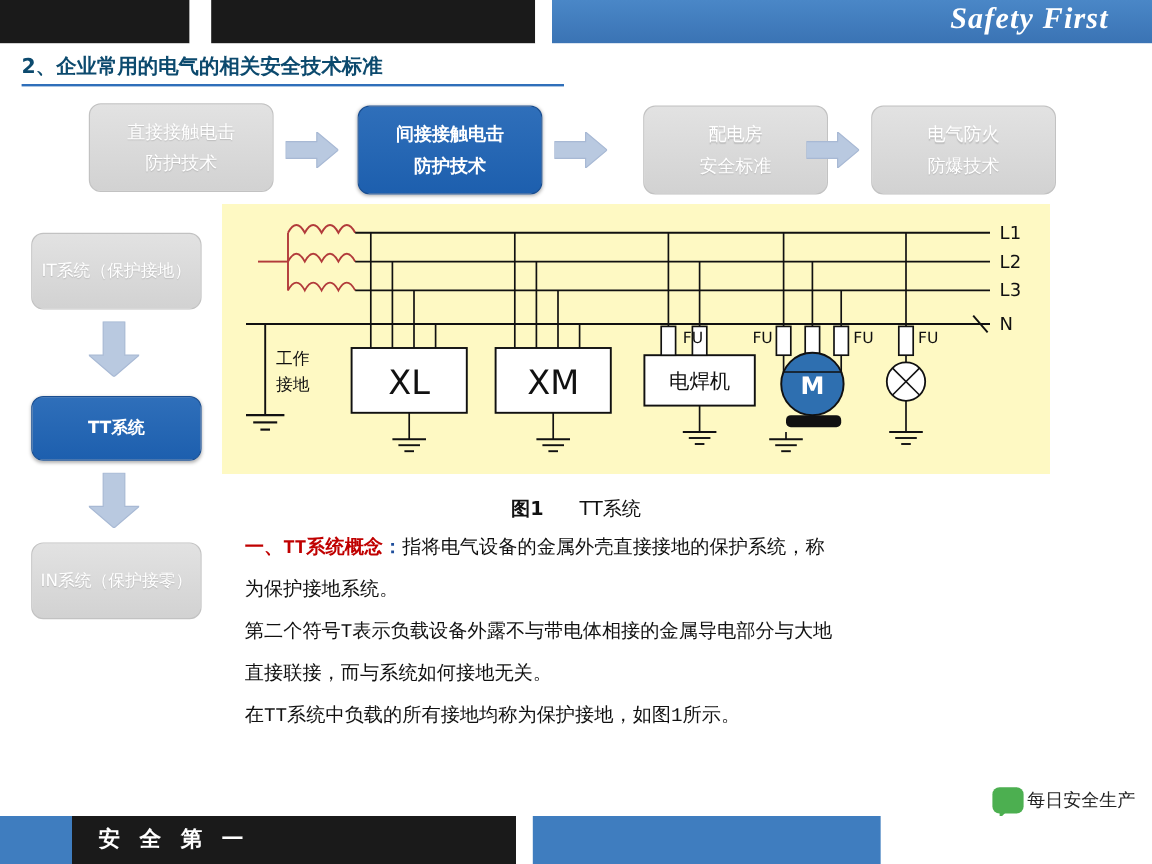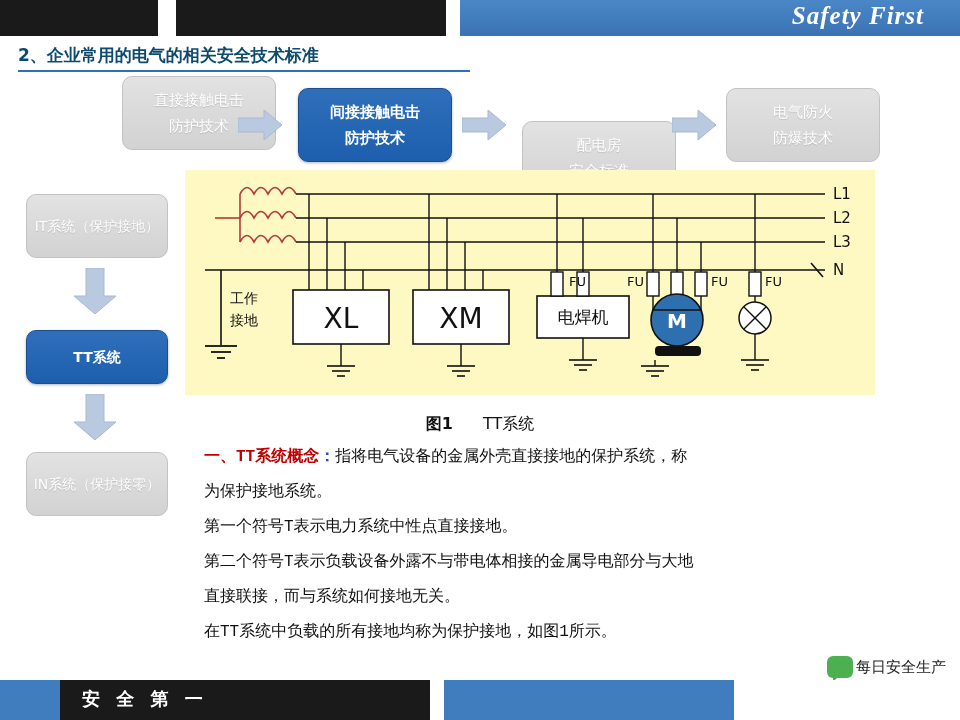--- a/index.html
+++ b/index.html
@@ -46,23 +46,23 @@
   .fb-grey{
     background:linear-gradient(180deg,#e2e2e2 0%,#d2d2d2 100%);
     border:1px solid #c2c2c2;color:#ffffff;
     text-shadow:0 1px 1px rgba(0,0,0,.15);
   }
   .fb-blue{
     background:linear-gradient(180deg,#2f6fba 0%,#1d5fae 100%);
     border:1px solid #1a4e90;color:#ffffff;font-weight:bold;
     box-shadow:0 1px 3px rgba(0,0,0,.3);
   }
-  .fb1{left:74px;top:76px;margin-left:48px;}
+  .fb1{left:74px;top:86px;}
   .fb2{left:298px;top:88px;}
-  .fb3{left:522px;top:88px;margin-top:33px;}
+  .fb3{left:536px;top:88px;}
   .fb4{left:726px;top:88px;}
 
   .arrow-r{
     position:absolute;top:110px;width:44px;height:30px;
   }
   .arrow-r svg{display:block;}
   .ar1{left:238px;} .ar2{left:462px;} .ar3{left:672px;}
 
   
   .sidebox{
@@ -336,21 +336,20 @@
 
 <div class="caption">
   <b>图1</b><span>TT系统</span>
 </div>
 
 <div class="bodytext">
   <div>
     <span class="bt-red">一、TT系统概念</span><span class="bt-blue">：</span><span>指将电气设备的金属外壳直接接地的保护系统，称</span>
   </div>
   <div>为保护接地系统。</div>
-  <div>第一个符号T表示电力系统中性点直接接地。</div>
   <div>第二个符号T表示负载设备外露不与带电体相接的金属导电部分与大地</div>
   <div>直接联接，而与系统如何接地无关。</div>
   <div>在TT系统中负载的所有接地均称为保护接地，如图1所示。</div>
 </div>
 
 <div class="wechat">
   <span class="wicon"></span>
   <span class="wtext">每日安全生产</span>
 </div>
 

